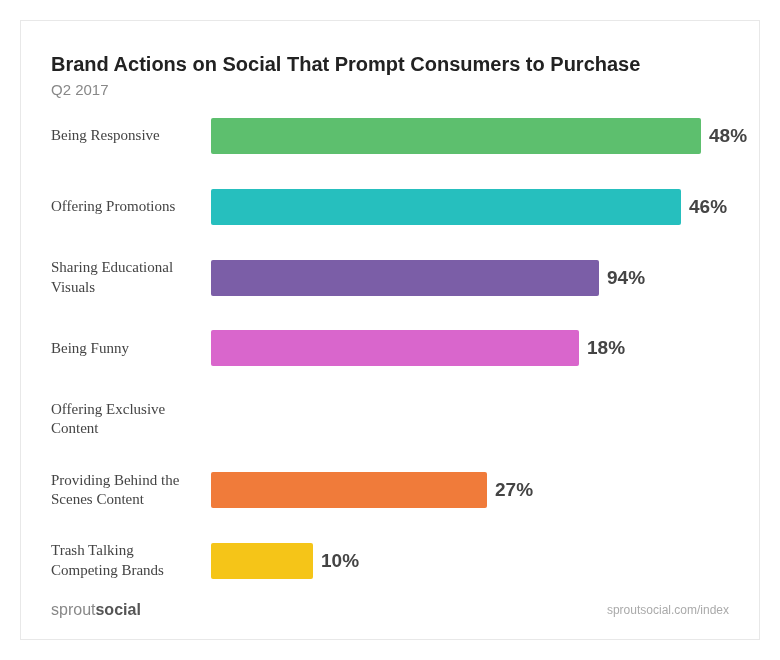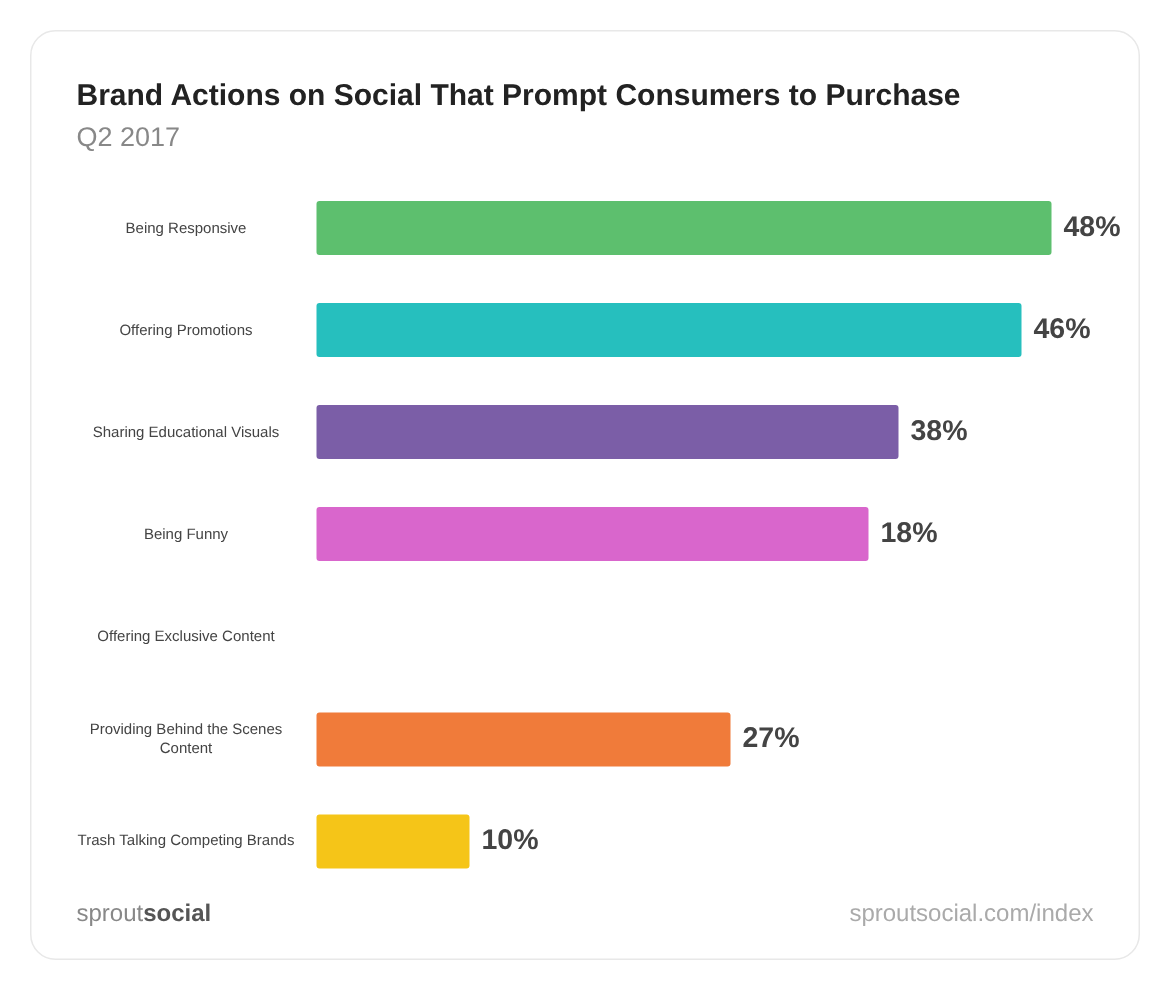--- a/index.html
+++ b/index.html
@@ -1,15 +1,15 @@
 <!DOCTYPE html>
 <html><head>
   <meta charset="utf-8">
   <style>
-    * { box-sizing: border-box; margin: 0; padding: 0; border-radius: 17px; }
+    * { box-sizing: border-box; margin: 0; padding: 0; }
 
     body {
       width: 780px;
       height: 660px;
       background: #fff;
       font-family: 'Arial', sans-serif;
       display: flex;
       align-items: center;
       justify-content: center;
     }
@@ -26,46 +26,47 @@
 
     .chart-title {
       font-size: 20px;
       font-weight: bold;
       color: #222;
       margin-bottom: 4px;
       line-height: 1.3;
     }
 
     .chart-subtitle {
-      font-size: 18px;
+      font-size: 15px;
       color: #888;
-      margin-bottom: 28px;
+      margin-bottom: 16px;
     }
 
     .bars-area {
       flex: 1;
       display: flex;
       flex-direction: column;
       justify-content: space-between;
     }
 
     .bar-row {
       display: flex;
       align-items: center;
       height: 44px;
     }
 
     .bar-label {
       width: 160px;
-      text-align: center;
-      font-size: 10px;
+      text-align: left;
+      font-size: 15px;
       color: #444;
       padding-right: 14px;
       line-height: 1.3;
       flex-shrink: 0;
+      font-family: Liberation Serif, serif;
     }
 
     .bar-track {
       flex: 1;
       display: flex;
       align-items: center;
     }
 
     .bar-fill {
       height: 36px;
@@ -96,21 +97,21 @@
       color: #888;
       font-weight: 400;
     }
 
     .brand-name span {
       font-weight: bold;
       color: #555;
     }
 
     .footer-url {
-      font-size: 16px;
+      font-size: 12px;
       color: #aaa;
     }
 
     
     
   </style>
 </head>
 <body>
 
 <div class="chart-container">
@@ -129,21 +130,21 @@
         <div class="bar-label">Offering Promotions</div>
         <div class="bar-track">
           <div class="bar-fill" style="width: 470px; background-color: rgb(38, 191, 190);"></div>
           <div class="bar-value">46%</div>
         </div>
       </div>
       <div class="bar-row">
         <div class="bar-label">Sharing Educational Visuals</div>
         <div class="bar-track">
           <div class="bar-fill" style="width: 388px; background-color: rgb(123, 94, 167);"></div>
-          <div class="bar-value">38%</div>
+          <div class="bar-value">94%</div>
         </div>
       </div>
       <div class="bar-row">
         <div class="bar-label">Being Funny</div>
         <div class="bar-track">
           <div class="bar-fill" style="width: 368px; background-color: rgb(217, 102, 204);"></div>
           <div class="bar-value">18%</div>
         </div>
       </div>
       <div class="bar-row">

